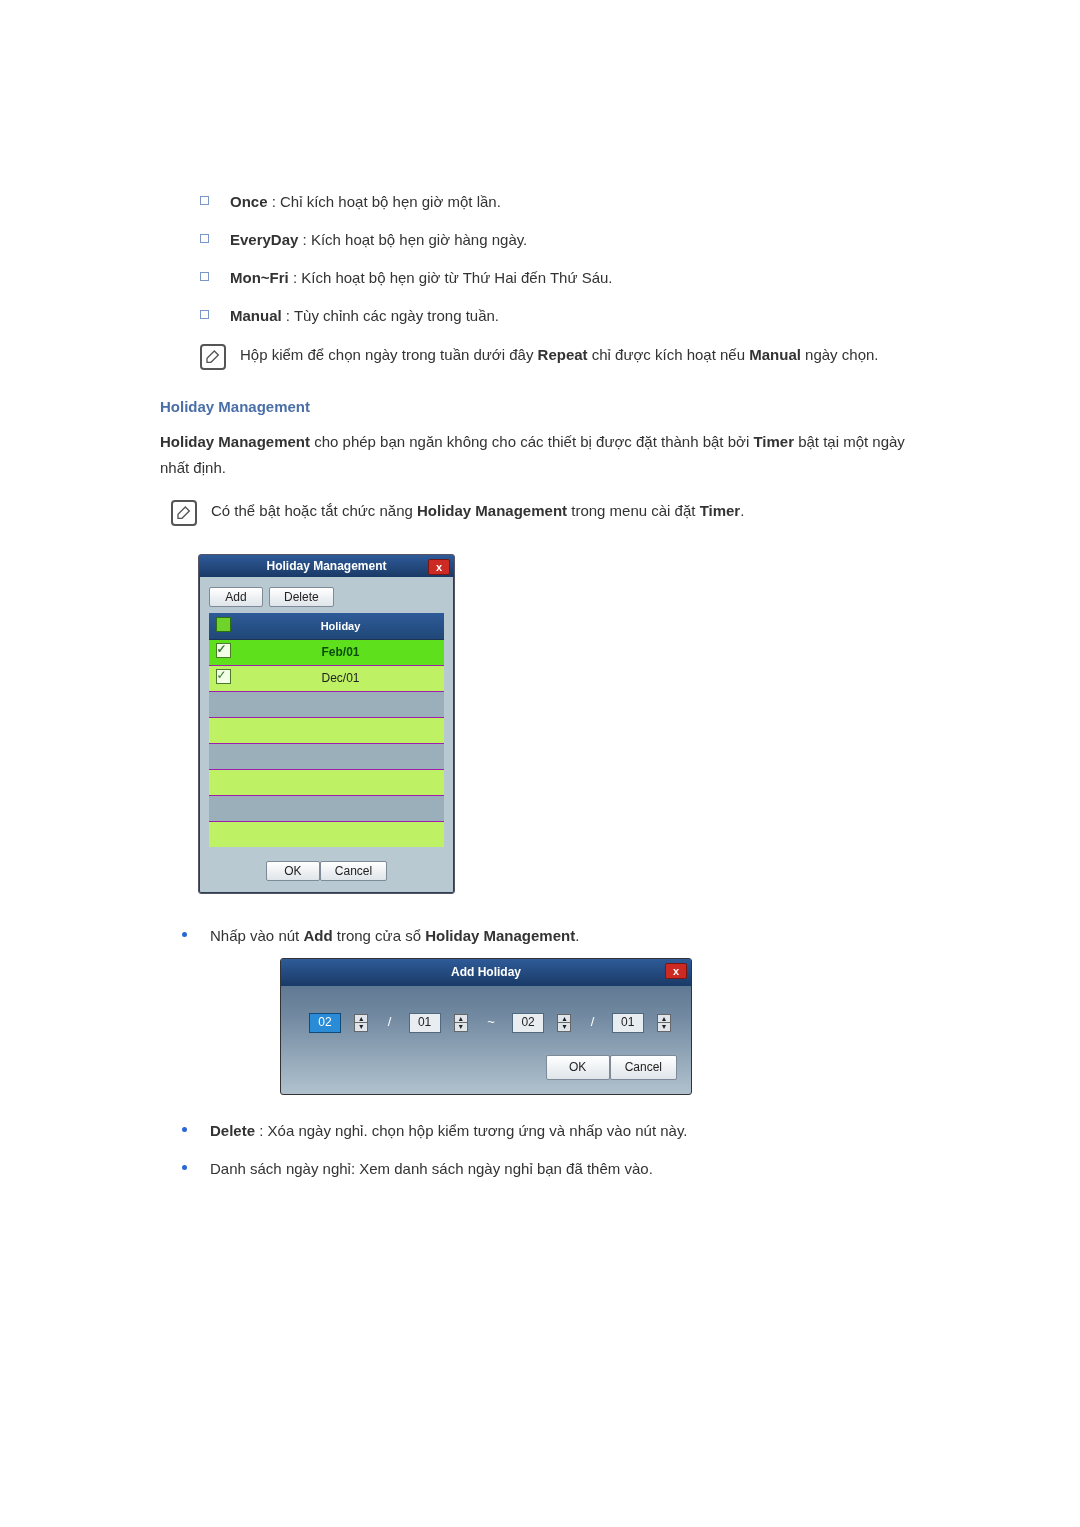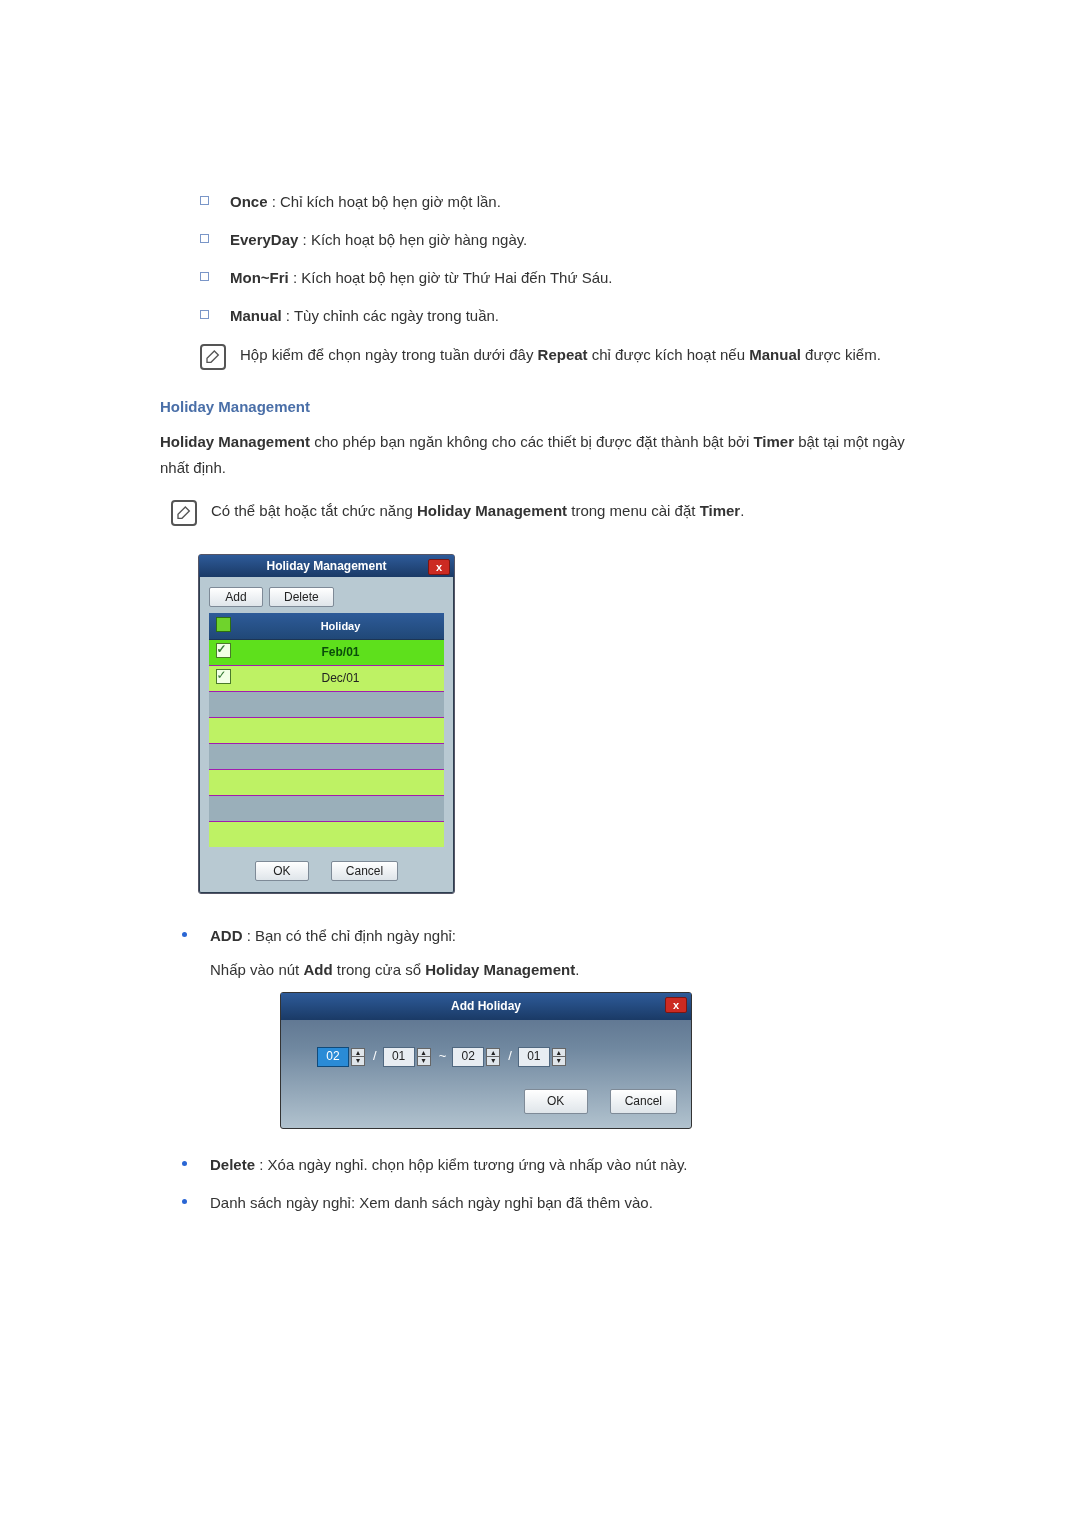--- a/index.html
+++ b/index.html
@@ -190,21 +190,21 @@
     left: 0; top: -2px;
     font-size: 12px;
     color: #357a35;
   }
   .hm-check.header-check {
     background: #6fd32c;
     border-color: #2e6f10;
   }
   .hm-footer, .ah-footer {
     display: flex;
-    gap: 22px;
+    gap: 0;
     justify-content: center;
     padding: 10px 10px 12px 10px;
   }
 
   
   .ah-window {
     width: 410px;
     background: linear-gradient(to bottom, #556b88 0%, #6f879f 40%, #b1c2ce 100%);
     border: 1px solid #333;
     border-radius: 3px;
@@ -215,26 +215,27 @@
   .ah-title {
     background: linear-gradient(to bottom, #2e5b99, #1a3a66);
     color: #fff;
     font-weight: bold;
     text-align: center;
     padding: 4px 6px;
     position: relative;
     font-size: 12px;
   }
   .ah-body {
-    padding: 26px 18px 22px 36px;
+    padding: 26px 18px 22px 8px;
     display: flex;
     align-items: center;
     gap: 0;
     color: #fff;
-    justify-content: flex-start;
+    justify-content: space-between;
+    margin-left: 20px;
   }
   .ah-field {
     width: 30px;
     height: 18px;
     background: #e8edf2;
     border: 1px solid #506880;
     color: #222;
     display: inline-flex;
     align-items: center;
     justify-content: center;
@@ -295,21 +296,21 @@
     </li>
   </ul>
 
   <div class="note-row">
     <div class="note-icon-box">
       <svg viewBox="0 0 24 24" fill="none" stroke="#555" stroke-width="2">
         <path d="M14 3l6 6-11 11H3v-6L14 3z"></path>
       </svg>
     </div>
     <div class="note-text">
-      <span>Hộp kiểm để chọn ngày trong tuần dưới đây </span><span class="bold">Repeat</span><span> chỉ được kích hoạt nếu </span><span class="bold">Manual</span><span> được kiểm.</span>
+      <span>Hộp kiểm để chọn ngày trong tuần dưới đây </span><span class="bold">Repeat</span><span> chỉ được kích hoạt nếu </span><span class="bold">Manual</span><span> ngày chọn.</span>
     </div>
   </div>
 
   <div class="section-title">Holiday Management</div>
 
   <p class="para">
     <span class="bold">Holiday Management</span><span> cho phép bạn ngăn không cho các thiết bị được đặt thành bật bởi </span><span class="bold">Timer</span><span> bật tại một ngày nhất định.</span>
   </p>
 
   <div class="note-row" style="margin-left:11px">
@@ -377,23 +378,20 @@
         </table>
     </div>
     <div class="hm-footer">
       <div class="win-btn">OK</div>
       <div class="win-btn">Cancel</div>
     </div>
   </div>
 
   <ul class="dot-list">
     <li>
-      <div>
-        <span class="bold">ADD</span><span> : Bạn có thể chỉ định ngày nghỉ:</span>
-      </div>
       <div style="margin-top:10px">
         <span>Nhấp vào nút </span><span class="bold">Add</span><span> trong cửa sổ </span><span class="bold">Holiday Management</span><span>.</span>
       </div>
 
       <div class="ah-window">
         <div class="ah-title">
           <span>Add Holiday</span>
           <div class="ah-close">
               <span>x</span>
             </div>

